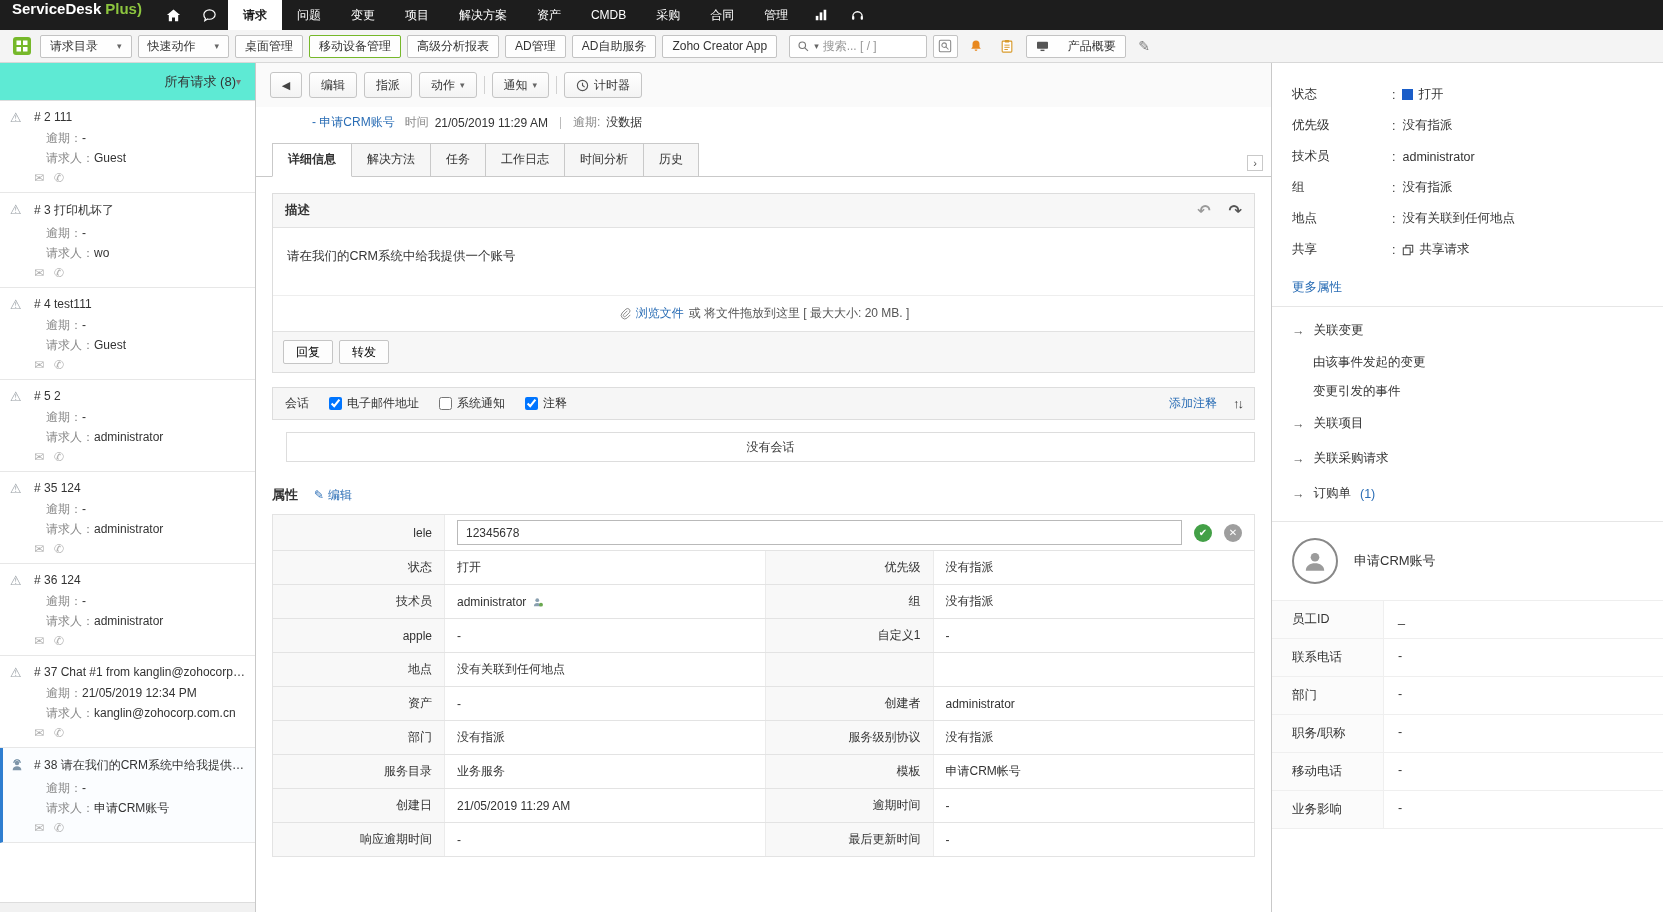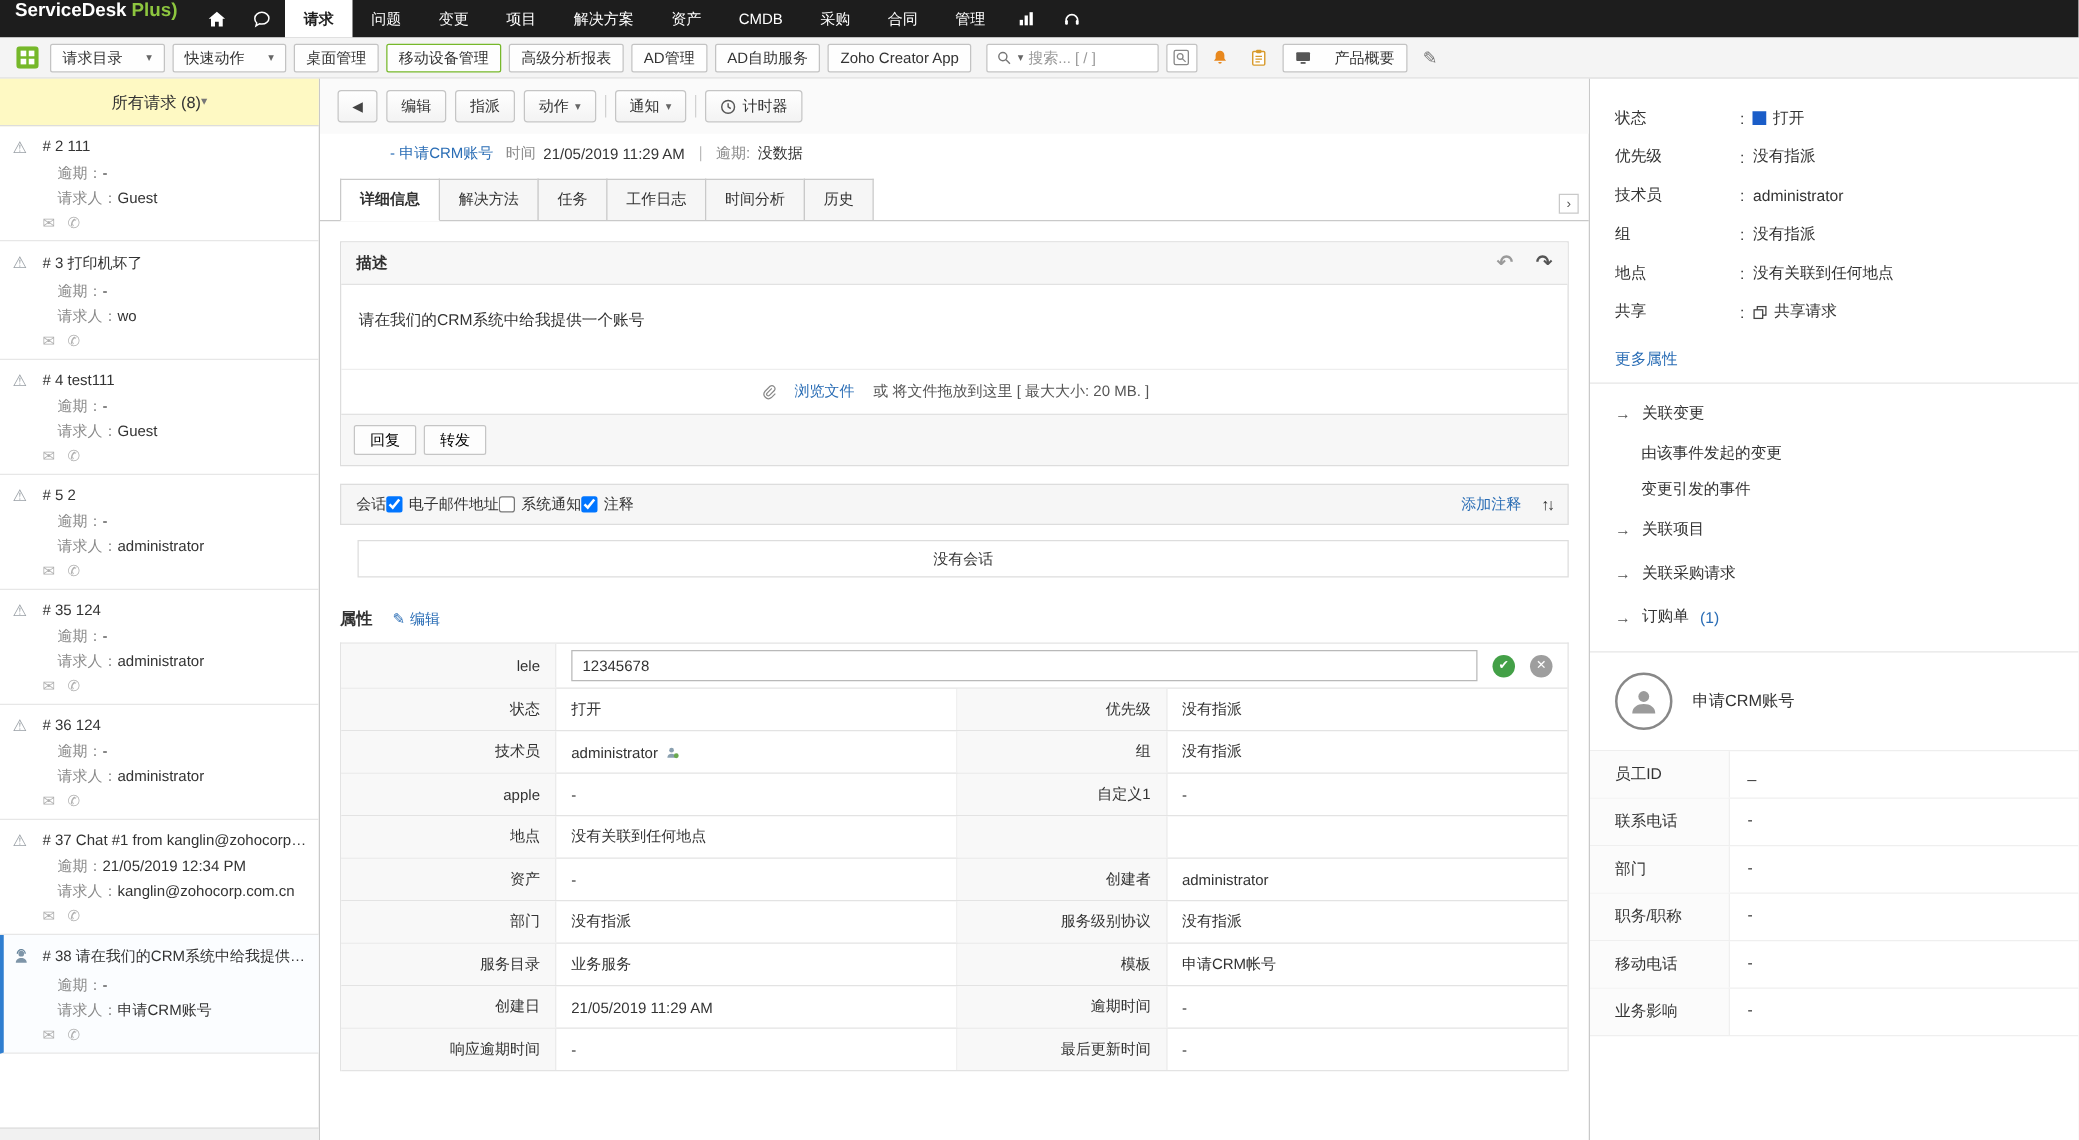--- a/index.html
+++ b/index.html
@@ -30,21 +30,21 @@
   .searchbox input::placeholder { color: #999; }
   .icon-btn { width: 25px; height: 23px; display: flex; align-items: center; justify-content: center; cursor: pointer; border: 1px solid transparent; background: transparent; }
   .icon-btn.boxed { border-color: #c3c3c3; background: #fff; border-radius: 2px; }
   .pencil-btn { color: #777; font-size: 14px; }
 
   
   .bodyrow { display: flex; height: 849px; }
 
   
   .left-panel { width: 256px; flex: 0 0 256px; border-right: 1px solid #c9c9c9; display: flex; flex-direction: column; background: #fff; }
-  .list-header { flex: 0 0 38px; display: flex; align-items: center; justify-content: center; padding: 0 14px; background: #fef9c3; border-bottom: 1px solid #ddd; font-size: 13px; cursor: pointer; }
+  .list-header { flex: 0 0 38px; display: flex; align-items: center; justify-content: flex-end; padding: 0 14px; background: #5eead4; border-bottom: 1px solid #ddd; font-size: 13px; cursor: pointer; }
   .list-header .caret { color: #777; font-size: 10px; }
   .req-list { flex: 1; overflow: hidden; }
   .req-item { position: relative; padding: 9px 10px 7px 34px; border-bottom: 1px solid #e7e7e7; cursor: pointer; }
   .req-item.selected { border-left: 3px solid #2f7ed0; padding-left: 31px; background: #fbfdff; }
   .req-icon { position: absolute; left: 10px; top: 9px; color: #9aa0a6; font-size: 13px; }
   .req-item.selected .req-icon { left: 7px; top: 10px; }
   .req-title { color: #333; white-space: nowrap; overflow: hidden; text-overflow: ellipsis; margin-bottom: 7px; }
   .req-meta { color: #333; margin-bottom: 5px; line-height: 15px; }
   .req-meta .mlabel { color: #8a8a8a; margin-left: 12px; }
   .req-icons { display: flex; gap: 10px; color: #b0b0b0; font-size: 12px; margin-top: 3px; }
@@ -73,26 +73,26 @@
   .tab-scroll { position: absolute; right: 8px; bottom: 5px; width: 16px; height: 16px; border: 1px solid #c9c9c9; background: #fff; display: flex; align-items: center; justify-content: center; font-size: 11px; color: #555; cursor: pointer; }
 
   .content { flex: 1; overflow: hidden; padding: 16px 16px 0; }
 
   .desc-card { border: 1px solid #ddd; }
   .desc-header { padding: 8px 12px; background: #f7f7f7; border-bottom: 1px solid #e2e2e2; display: flex; align-items: center; font-weight: bold; font-size: 12.5px; }
   .hdr-icons { margin-left: auto; display: flex; gap: 18px; font-size: 16px; line-height: 1; }
   .reply-glyph { color: #9a9a9a; cursor: pointer; }
   .forward-glyph { color: #555; cursor: pointer; }
   .desc-body { padding: 20px 14px 30px; font-size: 12.5px; }
-  .attach-row { border-top: 1px solid #eee; padding: 9px; display: flex; align-items: center; justify-content: center; gap: 15px; color: #555; }
+  .attach-row { border-top: 1px solid #eee; padding: 9px; display: flex; align-items: center; justify-content: center; gap: 5px; color: #555; }
   .link { color: #2a6db5; cursor: pointer; }
   .desc-footer { border-top: 1px solid #e2e2e2; background: #f7f7f7; padding: 8px 10px; display: flex; gap: 6px; }
   .sm-btn { height: 24px; padding: 0 12px; background: #fdfdfd; border: 1px solid #c5c5c5; border-radius: 2px; font-size: 12px; cursor: pointer; font-family: inherit; }
 
-  .conv-bar { margin-top: 14px; background: #f6f6f6; border: 1px solid #ddd; padding: 7px 12px; display: flex; align-items: flex-end; }
+  .conv-bar { margin-top: 14px; background: #f6f6f6; border: 1px solid #ddd; padding: 7px 12px; display: flex; align-items: flex-end; gap: 20px; }
   .conv-filter { display: flex; align-items: center; gap: 5px; cursor: pointer; }
   .conv-filter input { width: 13px; height: 13px; }
   .conv-right { margin-left: auto; display: flex; align-items: center; gap: 16px; }
   .sort-glyph { font-size: 13px; color: #333; cursor: pointer; letter-spacing: -2px; }
   .conv-empty { margin: 12px 0 0 14px; border: 1px solid #ddd; height: 30px; display: flex; align-items: center; justify-content: center; }
 
   .props-head { margin-top: 24px; display: flex; align-items: center; gap: 16px; }
   .props-title { font-weight: bold; font-size: 13px; }
   .edit-link { color: #2a6db5; cursor: pointer; display: inline-flex; align-items: center; gap: 4px; }
 

